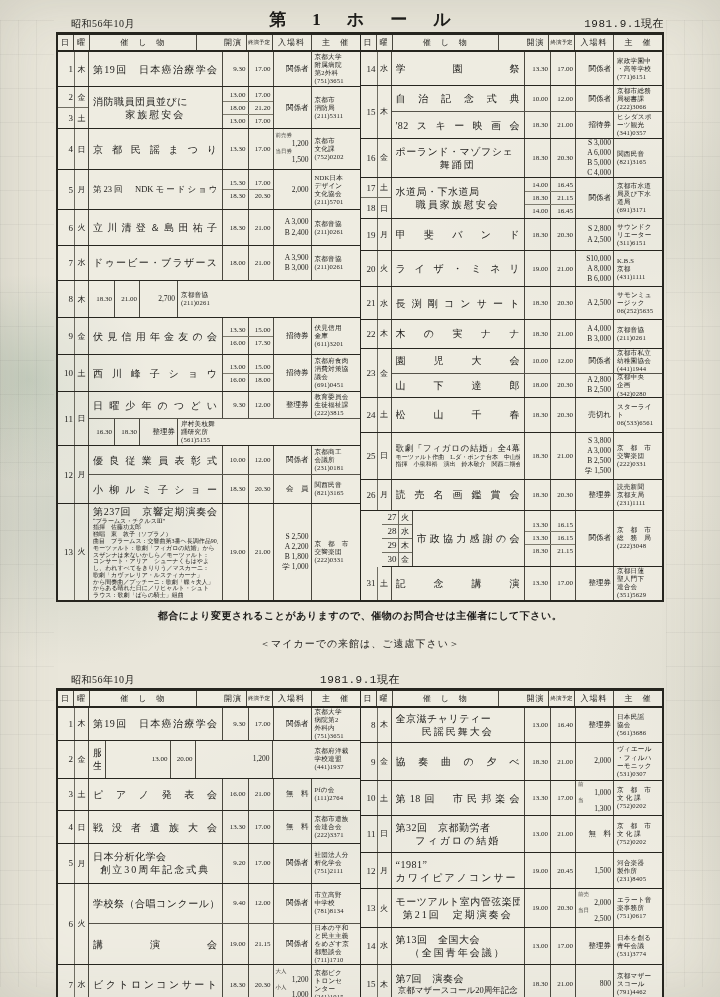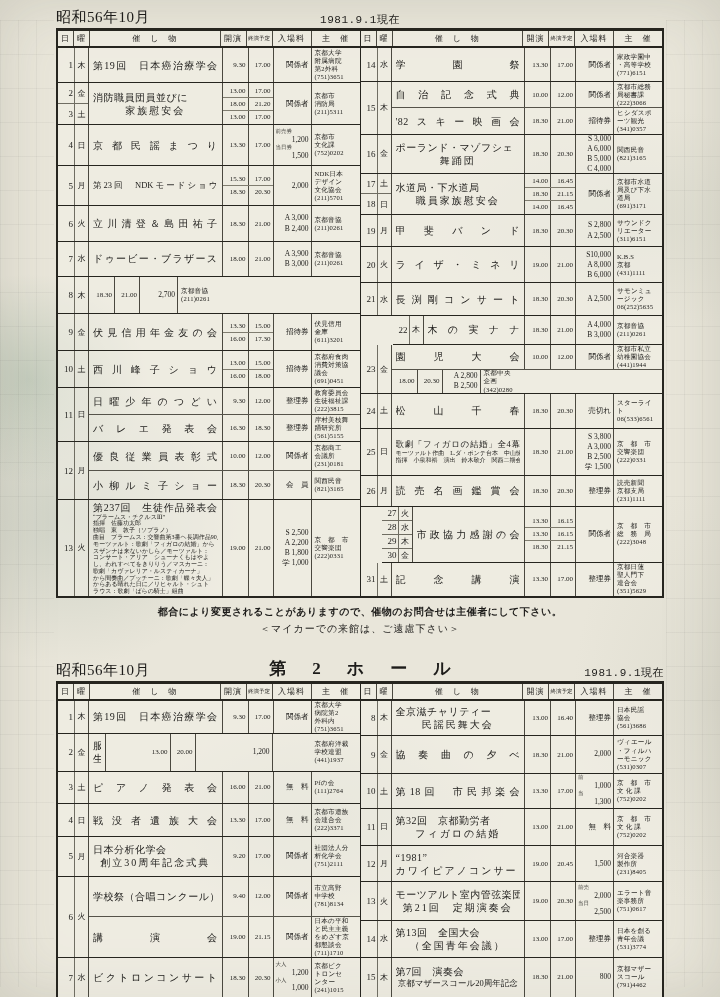--- a/index.html
+++ b/index.html
@@ -19,33 +19,33 @@
   }
   
   .paper::before, .paper::after{
     content:""; position:absolute; top:20px; bottom:10px; width:54px; pointer-events:none;
     background:repeating-linear-gradient(180deg, rgba(60,60,60,.05) 0 1px, transparent 1px 34px),
                repeating-linear-gradient(90deg, rgba(60,60,60,.05) 0 1px, transparent 1px 18px);
   }
   .paper::before{left:0;} .paper::after{right:0;}
 
   .hall-header{display:grid; grid-template-columns:1fr auto 1fr; align-items:flex-end; margin-bottom:1px;}
-  .month{font-size:15px; letter-spacing:.5px;}
+  .month{font-size:10px; letter-spacing:.5px;margin-left:15px;}
   .halltitle{font-size:17px; font-weight:bold; letter-spacing:26px; white-space:nowrap; transform:translateX(13px);}
   .asof{font-size:11px; text-align:right; letter-spacing:.5px;font-family:Liberation Mono, monospace;}
 
   .sched-table{display:flex; border:2px solid #26251f; border-top-width:3px; background:rgba(242,240,231,.55);}
   .half{flex:1 1 0; display:flex; flex-direction:column; min-width:0;}
   .half + .half{border-left:1.5px solid #26251f;}
 
   .thead{display:flex; border-bottom:2px solid #26251f; height:15px; font-size:8px; align-items:stretch;}
   .hc{display:flex; align-items:center; justify-content:center; border-right:1px solid #4a483f; letter-spacing:1px; overflow:hidden;}
   .hc:last-child{border-right:none;}
   .hc-end{font-size:5.5px; letter-spacing:0;}
-  .w-day{width:15px;} .w-wd{width:15px;} .w-ev{flex:1 1 0; min-width:0;} .w-st{width:25px;} .w-en{width:25px;} .w-adm{width:38px;} .w-org{width:48px;}
+  .w-day{width:15px;} .w-wd{width:15px;} .w-ev{flex:1 1 0; min-width:0;} .w-st{width:25px;padding-left:24px;} .w-en{width:25px;} .w-adm{width:38px;} .w-org{width:48px;}
 
   .halfbody{display:flex; flex-direction:column;}
   .h1body{height:548px;} .h2body{height:296px;}
 
   .blk{display:flex; border-bottom:1px solid #26251f; flex:1 1 0; min-height:0; overflow:hidden;}
   .blk:last-child{border-bottom:none;}
   .daycol{width:30px; border-right:1px solid #4a483f; display:flex; flex-direction:column;}
   .dayrow{flex:1 1 0; display:flex; align-items:center; min-height:0;}
   .dayrow + .dayrow{border-top:1px solid #6f6d62;}
   .daynum{width:15px; text-align:right; font-size:9px; padding-right:1px;}
@@ -70,32 +70,33 @@
 
   .admcol{width:38px; border-right:1px solid #4a483f; display:flex; flex-direction:column; justify-content:center; padding:1px 2px; box-sizing:border-box; overflow:hidden;}
   .admval{font-size:7.5px; text-align:right; line-height:1.35; letter-spacing:0; white-space:nowrap;}
   .admlabel{font-size:5.5px; text-align:left; line-height:1.05; opacity:.85;}
 
   .orgcol{width:48px; display:flex; flex-direction:column; justify-content:center; padding:1px 2px 1px 3px; box-sizing:border-box; overflow:hidden;}
   .orgline{font-size:6.6px; line-height:1.22; letter-spacing:.2px; white-space:nowrap;}
 
   .notice{text-align:center; padding:7px 0 5px 0;}
   .notice-l1{font-size:10px; font-weight:bold; letter-spacing:.5px;}
-  .notice-l2{font-size:10px; letter-spacing:1px; margin-top:3px;}
+  .notice-l2{font-size:10px; letter-spacing:1px; margin-top:14px;}
 
   .hall2-gap{margin-top:16px;}
 </style>
 </head>
 <body>
 
 <div class="paper">
 
   <div class="hall-section">
     <div class="hall-header">
       <div class="month">昭和56年10月</div>
+      <div class="halltitle">第1ホール</div>
       <div class="asof">1981.9.1現在</div>
     </div>
     <div class="sched-table">
       <div class="half">
         <div class="thead" id="h1L-head">
             <div class="hc w-day">日</div>
             <div class="hc w-wd">曜</div>
             <div class="hc w-ev">催　し　物</div>
             <div class="hc w-st">開演</div>
             <div class="hc w-en hc-end">終演予定</div>
@@ -412,23 +413,20 @@
                   <div class="admcol">
                     <div class="admval">整理券</div>
                   </div>
                   <div class="orgcol">
                     <div class="orgline">教育委員会</div>
                     <div class="orgline">生徒福祉課</div>
                     <div class="orgline">(222)3815</div>
                   </div>
                 </div>
                 <div class="strip" style="flex-grow: 1;">
-                  <div class="evcol">
-                    <div class="evline spread">バレエ発表会</div>
-                  </div>
                   <div class="timecol">
                     <div class="trow">
                       <div class="tstart">16.30</div>
                       <div class="tend">18.30</div>
                     </div>
                   </div>
                   <div class="admcol">
                     <div class="admval">整理券</div>
                   </div>
                   <div class="orgcol">
@@ -489,21 +487,21 @@
             <div class="blk" style="flex-grow: 112;">
               <div class="daycol">
                 <div class="dayrow">
                   <div class="daynum">13</div>
                   <div class="dayw">火</div>
                 </div>
               </div>
               <div class="evwrap">
                 <div class="strip" style="flex-grow: 1;">
                   <div class="evcol">
-                    <div class="evline spread">第237回　生徒作品発表会</div>
+                    <div class="evline spread">第237回　京響定期演奏会</div>
                     <div class="evdetail">“ブラームス・チクルスⅢ”</div>
                     <div class="evdetail">指揮　佐藤功太郎</div>
                     <div class="evdetail">独唱　東　敦子（ソプラノ）</div>
                     <div class="evdetail">曲目　ブラームス：交響曲第3番ヘ長調作品90／</div>
                     <div class="evdetail">モーツァルト：歌劇「フィガロの結婚」から</div>
                     <div class="evdetail">スザンナは来ないかしら／モーツァルト：</div>
                     <div class="evdetail">コンサート・アリア　シューナくもはやよ</div>
                     <div class="evdetail">し、われすべてをきりりう／マスカーニ：</div>
                     <div class="evdetail">歌劇「カヴァレリア・ルスティカーナ」</div>
                     <div class="evdetail">から間奏曲／プッチーニ：歌劇「蝶々夫人」</div>
@@ -778,21 +776,21 @@
                     <div class="admval">A 2,500</div>
                   </div>
                   <div class="orgcol">
                     <div class="orgline">サモンミュ</div>
                     <div class="orgline">ージック</div>
                     <div class="orgline">06(252)5635</div>
                   </div>
                 </div>
               </div>
             </div>
-            <div class="blk" style="flex-grow: 34; margin-left: 32px;">
+            <div class="blk" style="flex-grow: 34;">
               <div class="daycol">
                 <div class="dayrow">
                   <div class="daynum">22</div>
                   <div class="dayw">木</div>
                 </div>
               </div>
               <div class="evwrap">
                 <div class="strip" style="flex-grow: 1;">
                   <div class="evcol">
                     <div class="evline spread">木の実ナナ</div>
@@ -835,20 +833,23 @@
                   <div class="admcol">
                     <div class="admval">関係者</div>
                   </div>
                   <div class="orgcol">
                     <div class="orgline">京都市私立</div>
                     <div class="orgline">幼稚園協会</div>
                     <div class="orgline">(441)1944</div>
                   </div>
                 </div>
                 <div class="strip" style="flex-grow: 1;">
+                  <div class="evcol">
+                    <div class="evline spread">山下達郎</div>
+                  </div>
                   <div class="timecol">
                     <div class="trow">
                       <div class="tstart">18.00</div>
                       <div class="tend">20.30</div>
                     </div>
                   </div>
                   <div class="admcol">
                     <div class="admval">A 2,800</div>
                     <div class="admval">B 2,500</div>
                   </div>
@@ -1037,21 +1038,20 @@
   </div>
 
   <div class="notice">
     <div class="notice-l1">都合により変更されることがありますので、催物のお問合せは主催者にして下さい。</div>
     <div class="notice-l2">＜マイカーでの来館は、ご遠慮下さい＞</div>
   </div>
 
   <div class="hall-section hall2-gap">
     <div class="hall-header">
       <div class="month">昭和56年10月</div>
-      <div class="halltitle">第2ホール</div>
       <div class="asof">1981.9.1現在</div>
     </div>
     <div class="sched-table">
       <div class="half">
         <div class="thead" id="h2L-head">
             <div class="hc w-day">日</div>
             <div class="hc w-wd">曜</div>
             <div class="hc w-ev">催　し　物</div>
             <div class="hc w-st">開演</div>
             <div class="hc w-en hc-end">終演予定</div>

